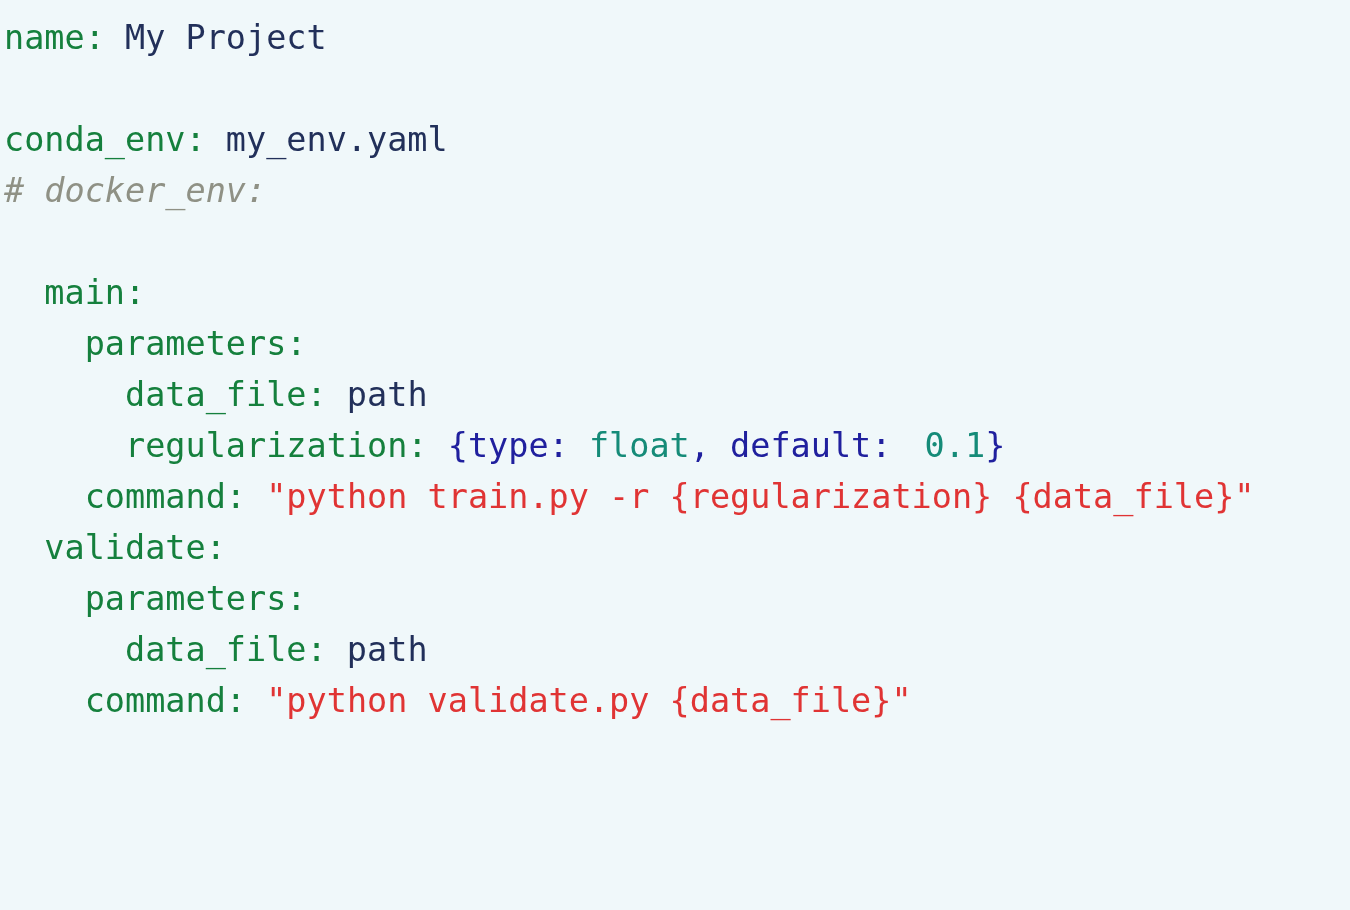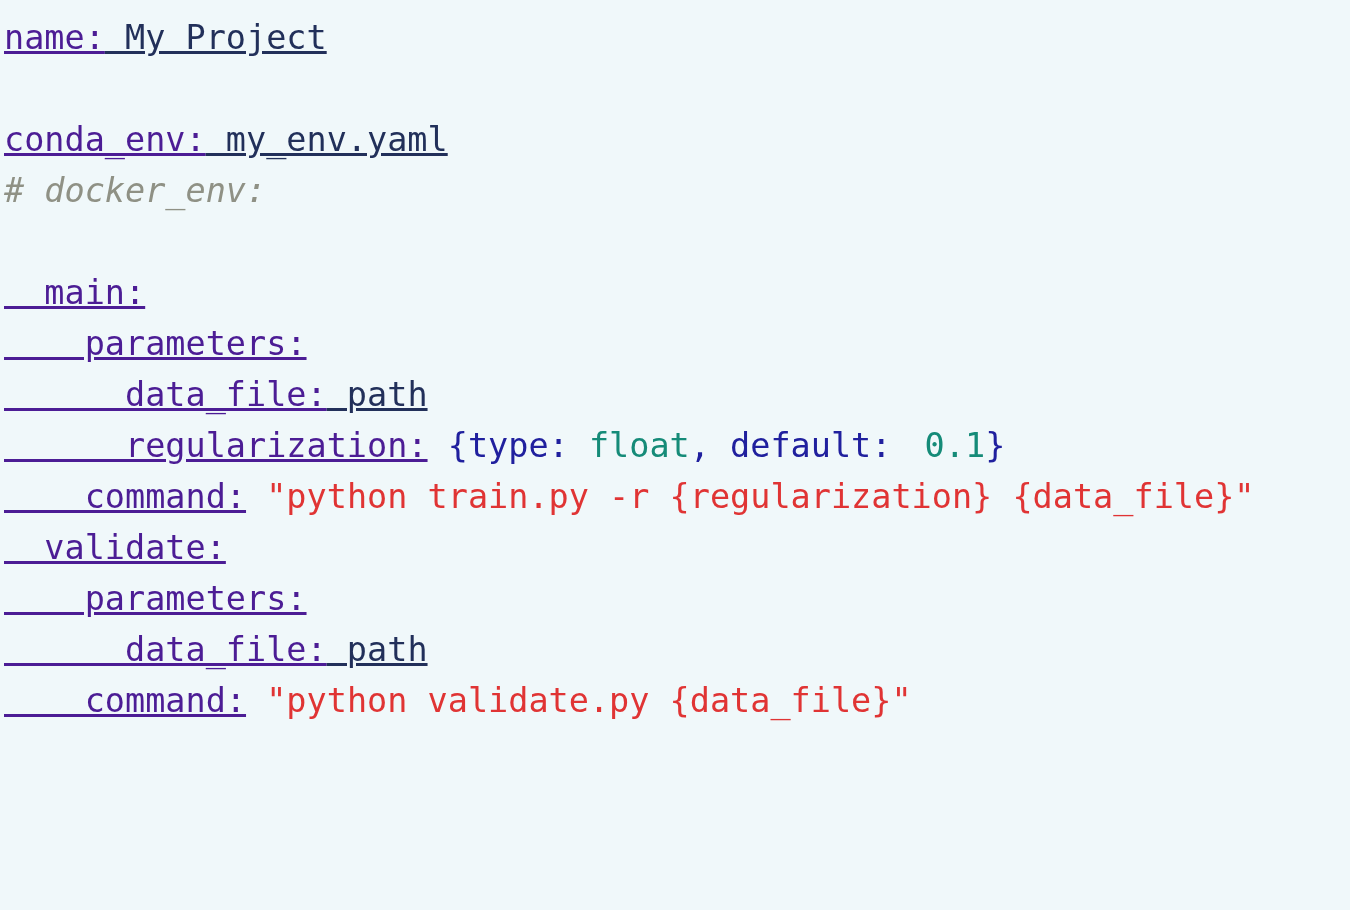--- a/index.html
+++ b/index.html
@@ -33,22 +33,22 @@
     letter-spacing: 0px;
     padding-left: 4px;
     color: #20209e;
   }
 
   .code-line:first-child {
     margin-top: 12px;
   }
 
   
-  .tok-key      { color: #4c1d95; text-decoration: underline; }
-  .tok-plain    { color: #22305a; text-decoration: underline; }
+  .tok-key      { color: #15803d; }
+  .tok-plain    { color: #22305a; }
   .tok-punct    { color: #20209e; }
   .tok-string   { color: #e03434; }
   .tok-number   { color: #158b78; margin-left: 13px; }
   .tok-type     { color: #158b78; }
   .tok-comment  { color: #8f9185; font-style: italic; }
 
   .blank-line {
     height: 51px;
   }
 </style>

